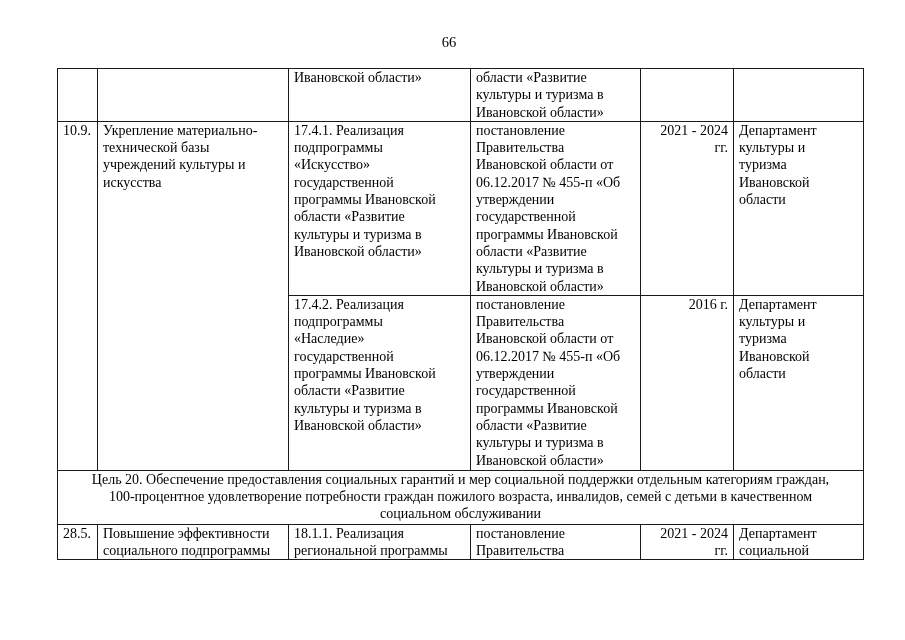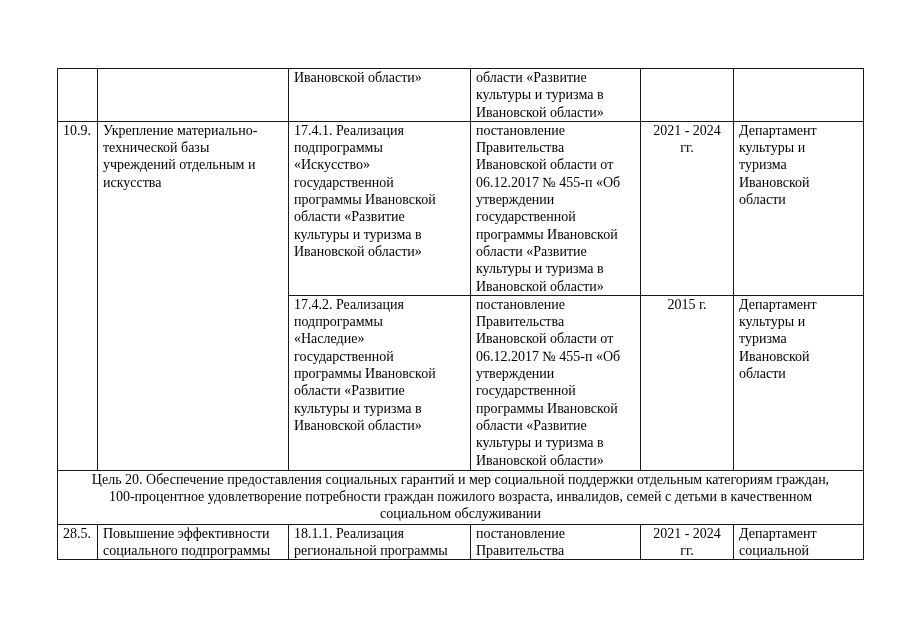--- a/index.html
+++ b/index.html
@@ -41,39 +41,40 @@
     padding: 0px 5px;
     white-space: pre-line;
     overflow: hidden;
     word-wrap: break-word;
   }
   td.c-num {
     padding-left: 3px;
     padding-right: 2px;
   }
   td.c-years {
-    text-align: center;
+    text-align: right;
     padding-left: 2px;
     padding-right: 2px;
   }
   td.c-goal {
     text-align: center;
     padding-top: 1px;
   }
   tr.r0 { height: 52px; }
   tr.r1 { height: 173px; }
   tr.r2 { height: 175px; }
   tr.r3 { height: 54px; }
   tr.r4 { height: 33px; }
 </style>
 </head>
 <body>
 
 <div class="page">
 
+  <div class="page-number">66</div>
 
   <table class="doc-table">
     <colgroup>
       <col style="width:40px">
       <col style="width:191px">
       <col style="width:182px">
       <col style="width:170px">
       <col style="width:93px">
       <col style="width:130px">
     </colgroup>
@@ -86,21 +87,21 @@
 культуры и туризма в
 Ивановской области»</td>
         <td class="c-years"></td>
         <td></td>
       </tr>
 
       <tr class="r1">
         <td class="c-num" rowspan="2">10.9.</td>
         <td rowspan="2">Укрепление материально-
 технической базы
-учреждений отдельным и
+учреждений культуры и
 искусства</td>
         <td>17.4.1. Реализация
 подпрограммы
 «Искусство»
 государственной
 программы Ивановской
 области «Развитие
 культуры и туризма в
 Ивановской области»</td>
         <td>постановление
@@ -134,21 +135,21 @@
         <td>постановление
 Правительства
 Ивановской области от
 06.12.2017 № 455-п «Об
 утверждении
 государственной
 программы Ивановской
 области «Развитие
 культуры и туризма в
 Ивановской области»</td>
-        <td class="c-years">2015 г.</td>
+        <td class="c-years">2016 г.</td>
         <td>Департамент
 культуры и
 туризма
 Ивановской
 области</td>
       </tr>
 
       <tr class="r3">
         <td class="c-goal" colspan="6">Цель 20. Обеспечение предоставления социальных гарантий и мер социальной поддержки отдельным категориям граждан,
 100-процентное удовлетворение потребности граждан пожилого возраста, инвалидов, семей с детьми в качественном

